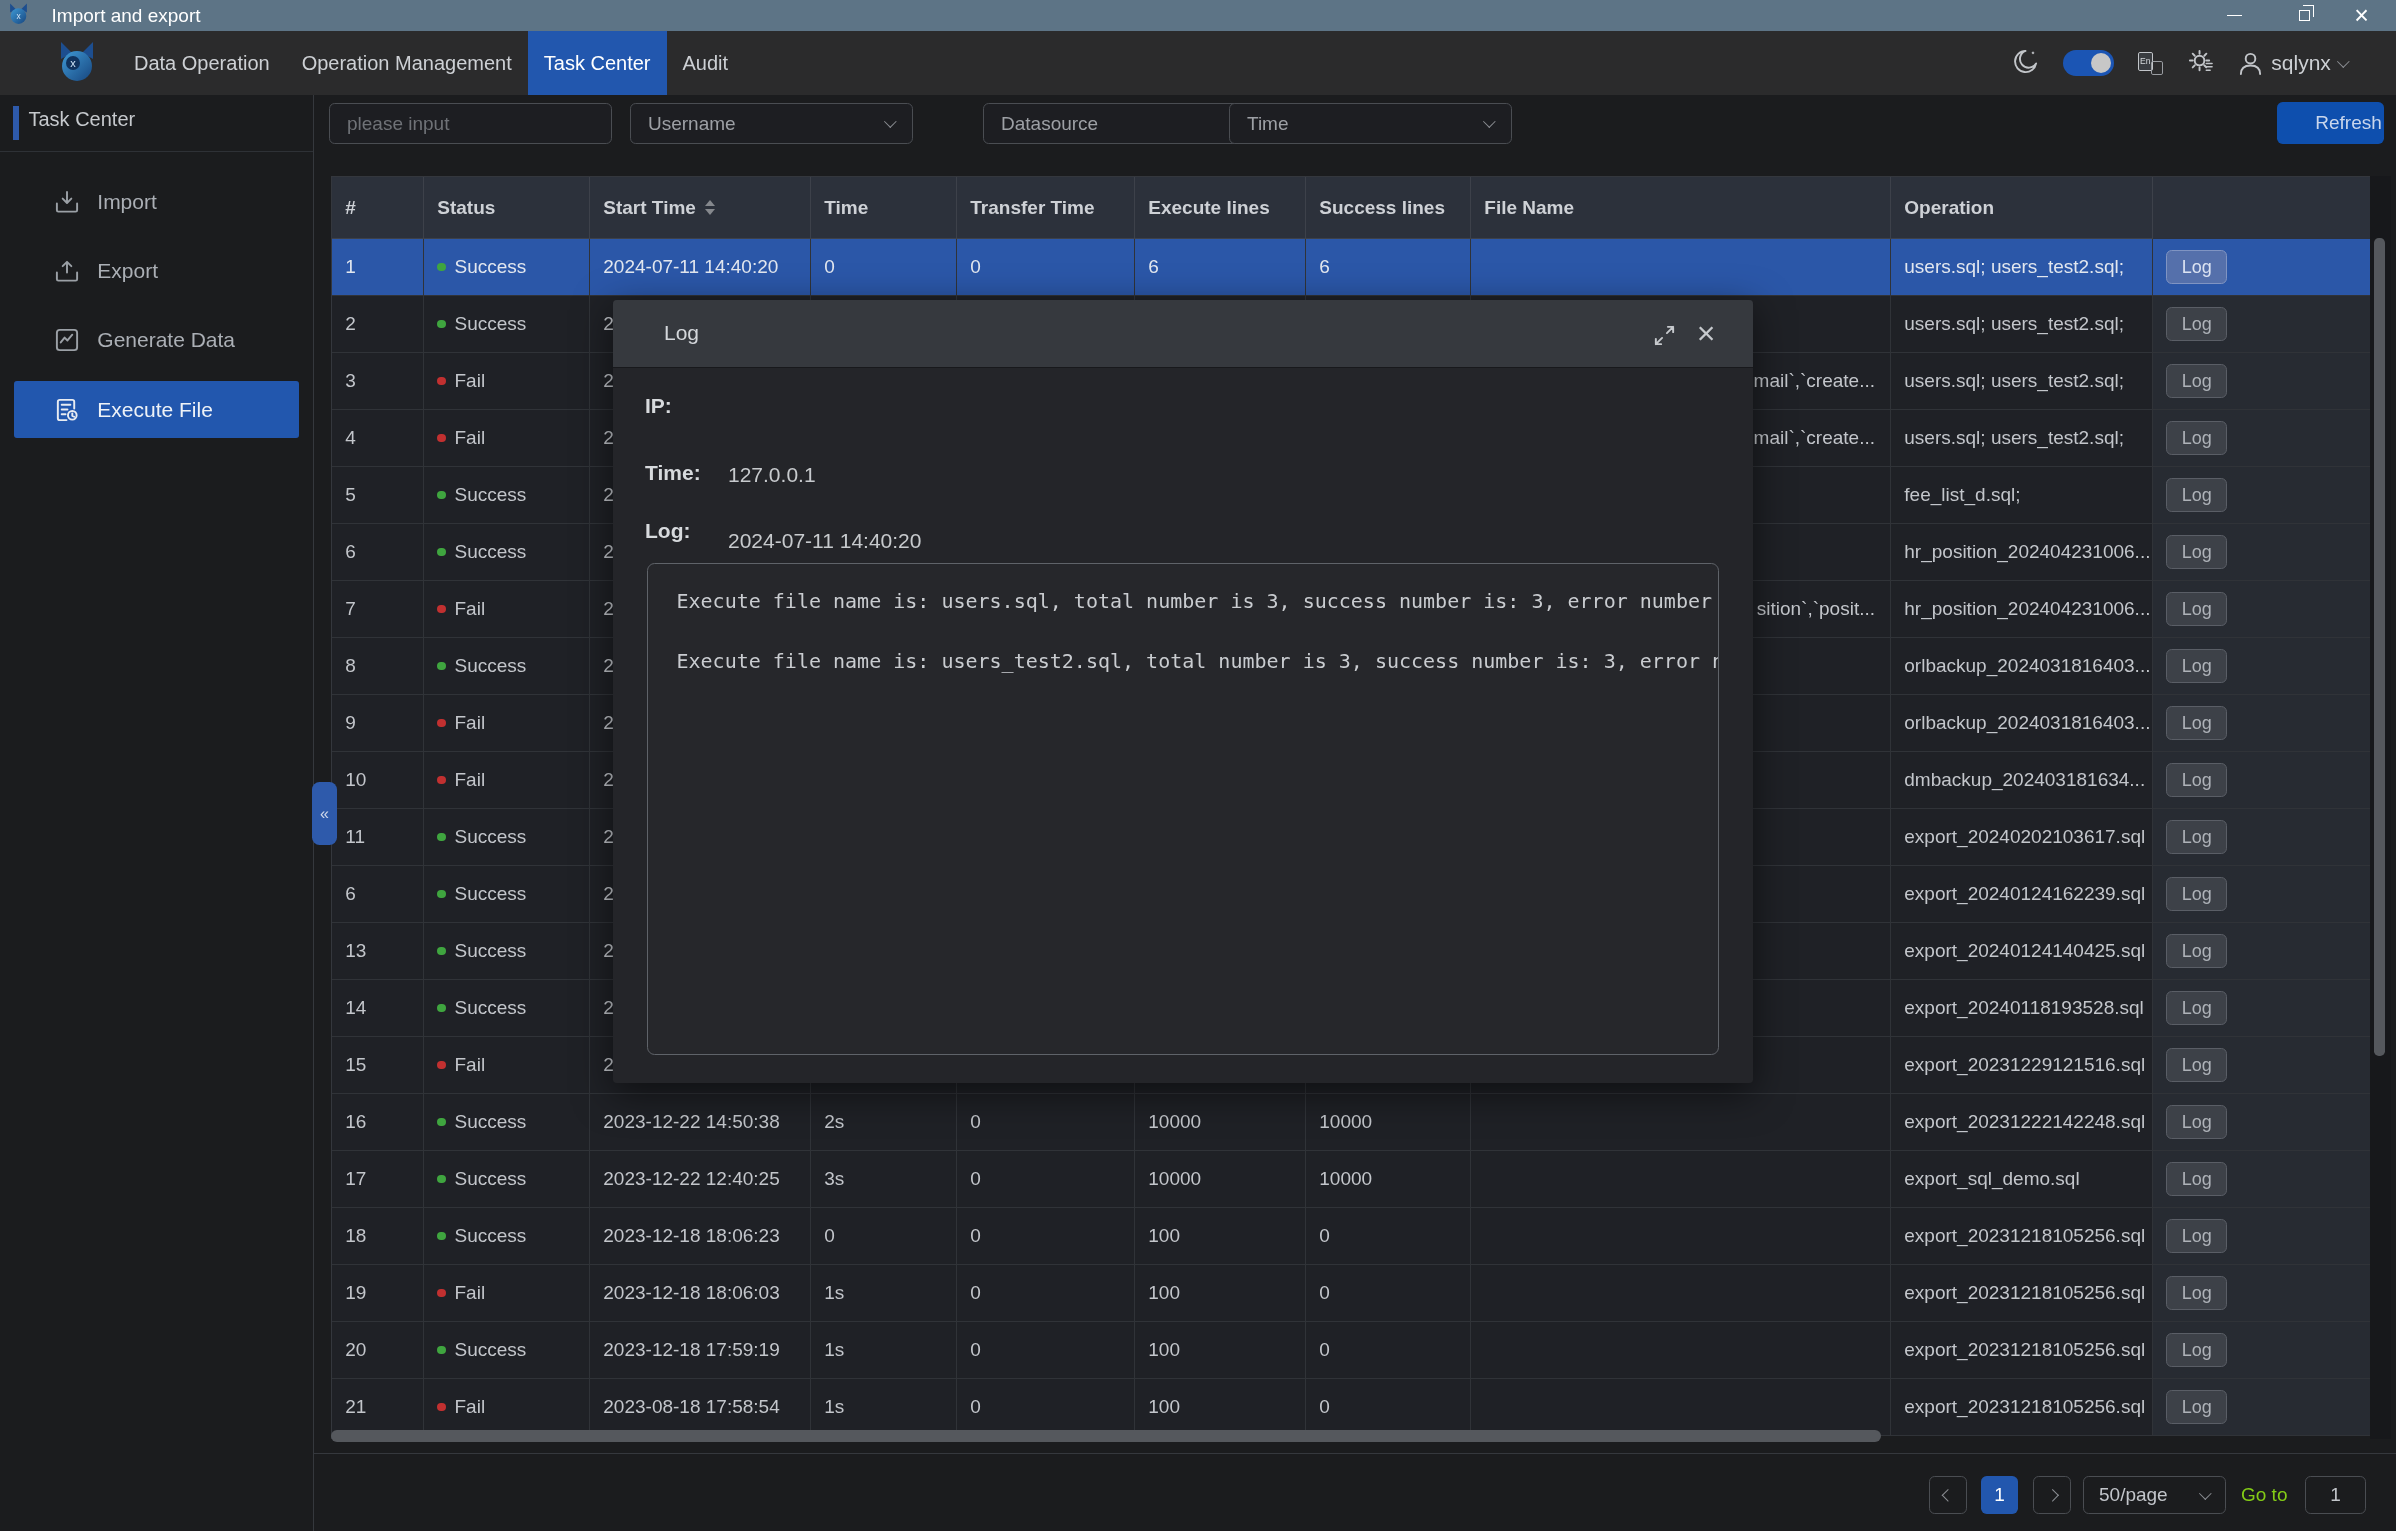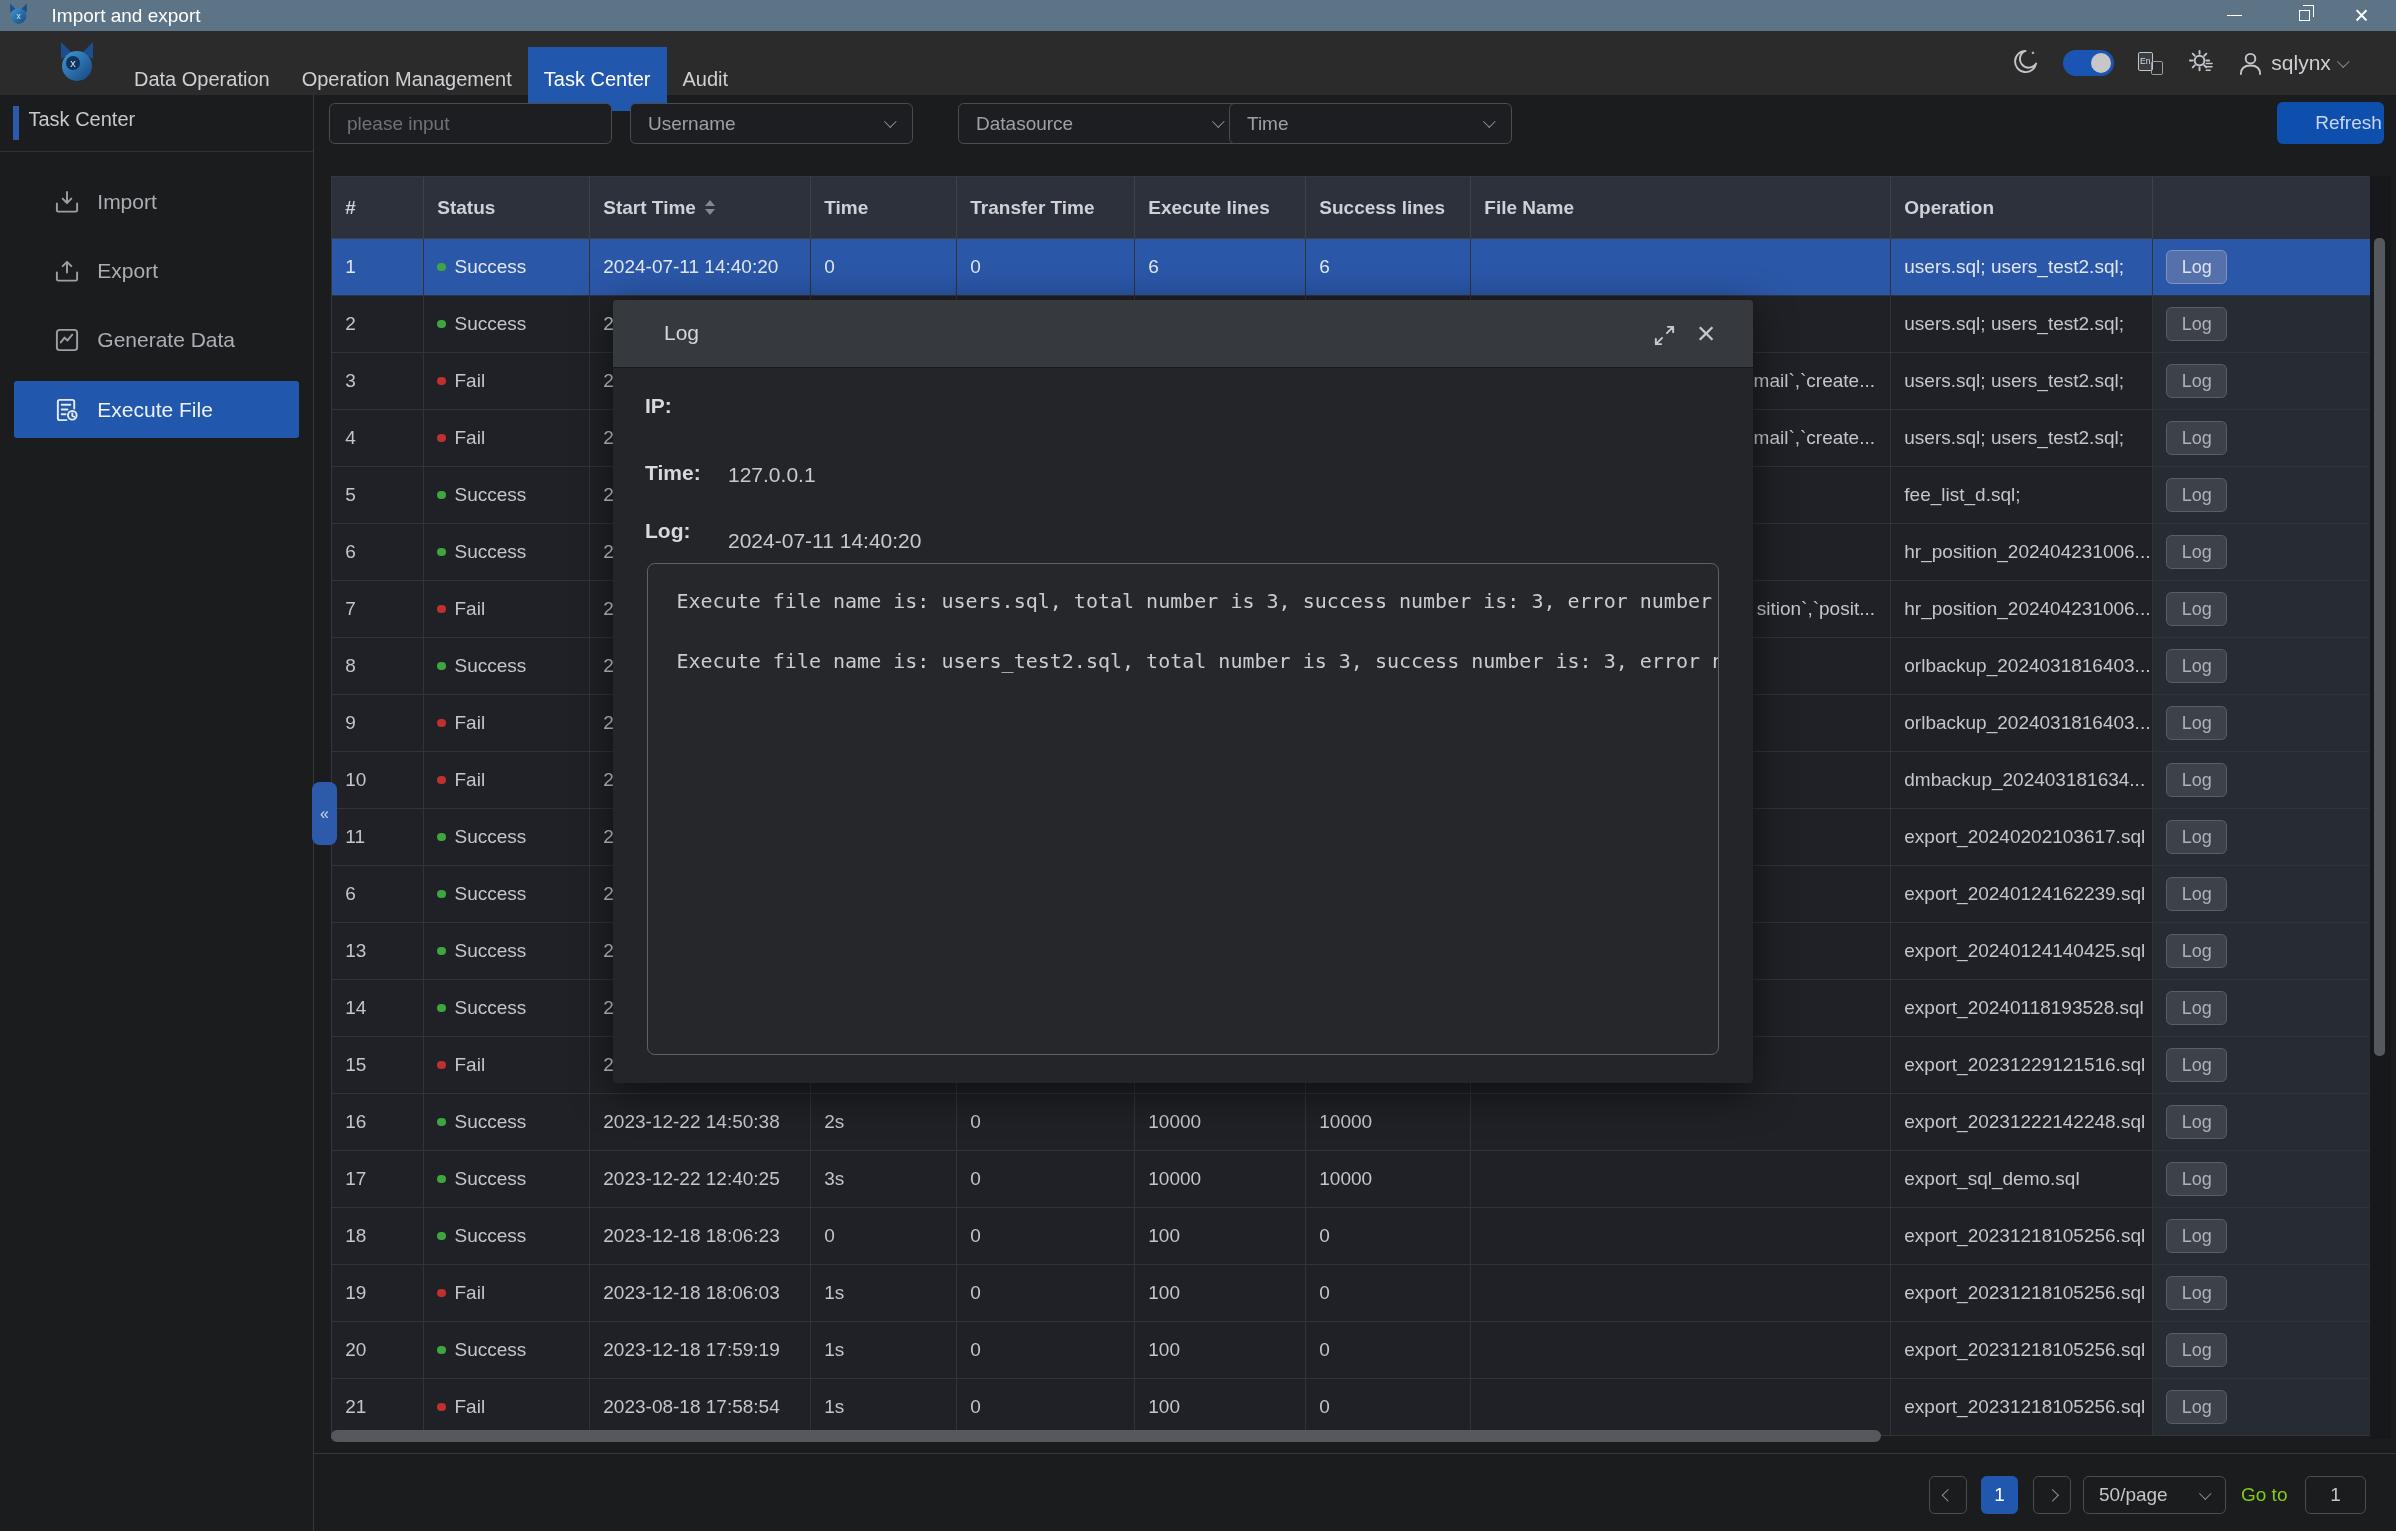--- a/index.html
+++ b/index.html
@@ -15,21 +15,21 @@
   .wctl.min { left:2205px; } .wctl.res { left:2275px; } .wctl.cls { left:2332px; }
   .min-glyph { width:15px; height:1.9px; background:#fff; }
   .res-glyph { width:11.4px; height:11.4px; border:1.9px solid #fff; position:relative; }
   .res-glyph::before { content:""; position:absolute; left:2.9px; top:-5.7px; width:10.5px; height:10.5px;
                        border:1.9px solid #fff; border-left:none; border-bottom:none; }
   .cls-glyph { color:#fff; font-size:25px; line-height:25px; }
 
   
   .navbar { position:absolute; left:0; top:31px; width:2397px; height:64px; background:#2b2b2c; }
   .nav-logo { position:absolute; left:57px; top:8.6px; }
-  .nav-menu { position:absolute; left:118px; top:16px; height:64px; display:flex; }
+  .nav-menu { position:absolute; left:118px; top:0; height:64px; display:flex; }
   .nav-item { height:64px; line-height:64px; padding:0 16px; font-size:20px; color:#cdd0d4; cursor:default; }
   .nav-item.active { background:#2257ae; color:#ffffff; }
   .nav-right { position:absolute; right:49px; top:0; height:64px; display:flex; align-items:center; gap:24px; }
   .toggle { width:51px; height:26px; border-radius:13.3px; background:#1b55b4; position:relative; }
   .toggle .knob { position:absolute; right:2.9px; top:2.9px; width:20px; height:20px; border-radius:50%; background:#c7c7c7; }
   .userbox { display:flex; align-items:center; gap:8.6px; color:#cdd0d4; font-size:21px; }
   .lang-ico { position:relative; width:25px; height:25px; }
   .lang-ico .front { position:absolute; left:0; top:1.9px; width:15px; height:19px; background:#3a3d41;
                      border:1.4px solid #c2c5c9; border-radius:1.9px; color:#d5d8db; font-size:8.6px; line-height:17px; text-align:center; }
   .lang-ico .back { position:absolute; right:0; bottom:1px; width:11.4px; height:13.3px; border:1.4px solid #9a9da2; border-radius:1.9px; }
@@ -58,21 +58,21 @@
   .sb-item.active .lbl { color:#eef2f7; }
   .collapse-handle { position:absolute; left:312px; top:782px; width:25px; height:63px; background:#2e5aab;
                      border-radius:7.6px; z-index:12; display:flex; align-items:center; justify-content:center;
                      color:#cfd8ea; font-size:16px; }
 
   
   .f-input, .f-select { position:absolute; top:103px; width:283px; height:41px; border:1px solid #4a4d52;
                         border-radius:5.7px; background:#1d1e22; display:flex; align-items:center; padding:0 17px; }
   .f-input { left:329px; color:#6f7277; font-size:19px; }
   .f-select { justify-content:space-between; color:#9da0a5; font-size:19px; }
-  .f-select.s1 { left:630px; } .f-select.s2 { left:958px; } .f-select.s3 { left:1229px; }
+  .f-select.s1 { left:630px; } .f-select.s2 { left:983px; } .f-select.s3 { left:1229px; }
   .refresh-btn { position:absolute; left:2277px; top:102px; width:107px; height:42px; background:#0e4fae;
                  border:none; border-radius:5.7px; color:#c9d6ec; font-size:19px;padding-left:36px; }
 
   
   .table-panel { position:absolute; left:331px; top:176px; width:2039px; height:1263px; overflow:hidden;
                  border-left:1px solid #34373d; border-top:1px solid #34373d; }
   .t-row, .t-head { display:grid; grid-template-columns:92px 166px 221px 146px 178px 171px 165px 420px 262px 219px; }
   .t-head { height:62px; background:#2c313b; }
   .t-head .cell { border-right:1px solid #3d414a; border-bottom:1px solid #3d414a; color:#ced1d6;
                   font-weight:bold; font-size:19px; display:flex; align-items:center; padding-left:13.3px; gap:9.5px; }

